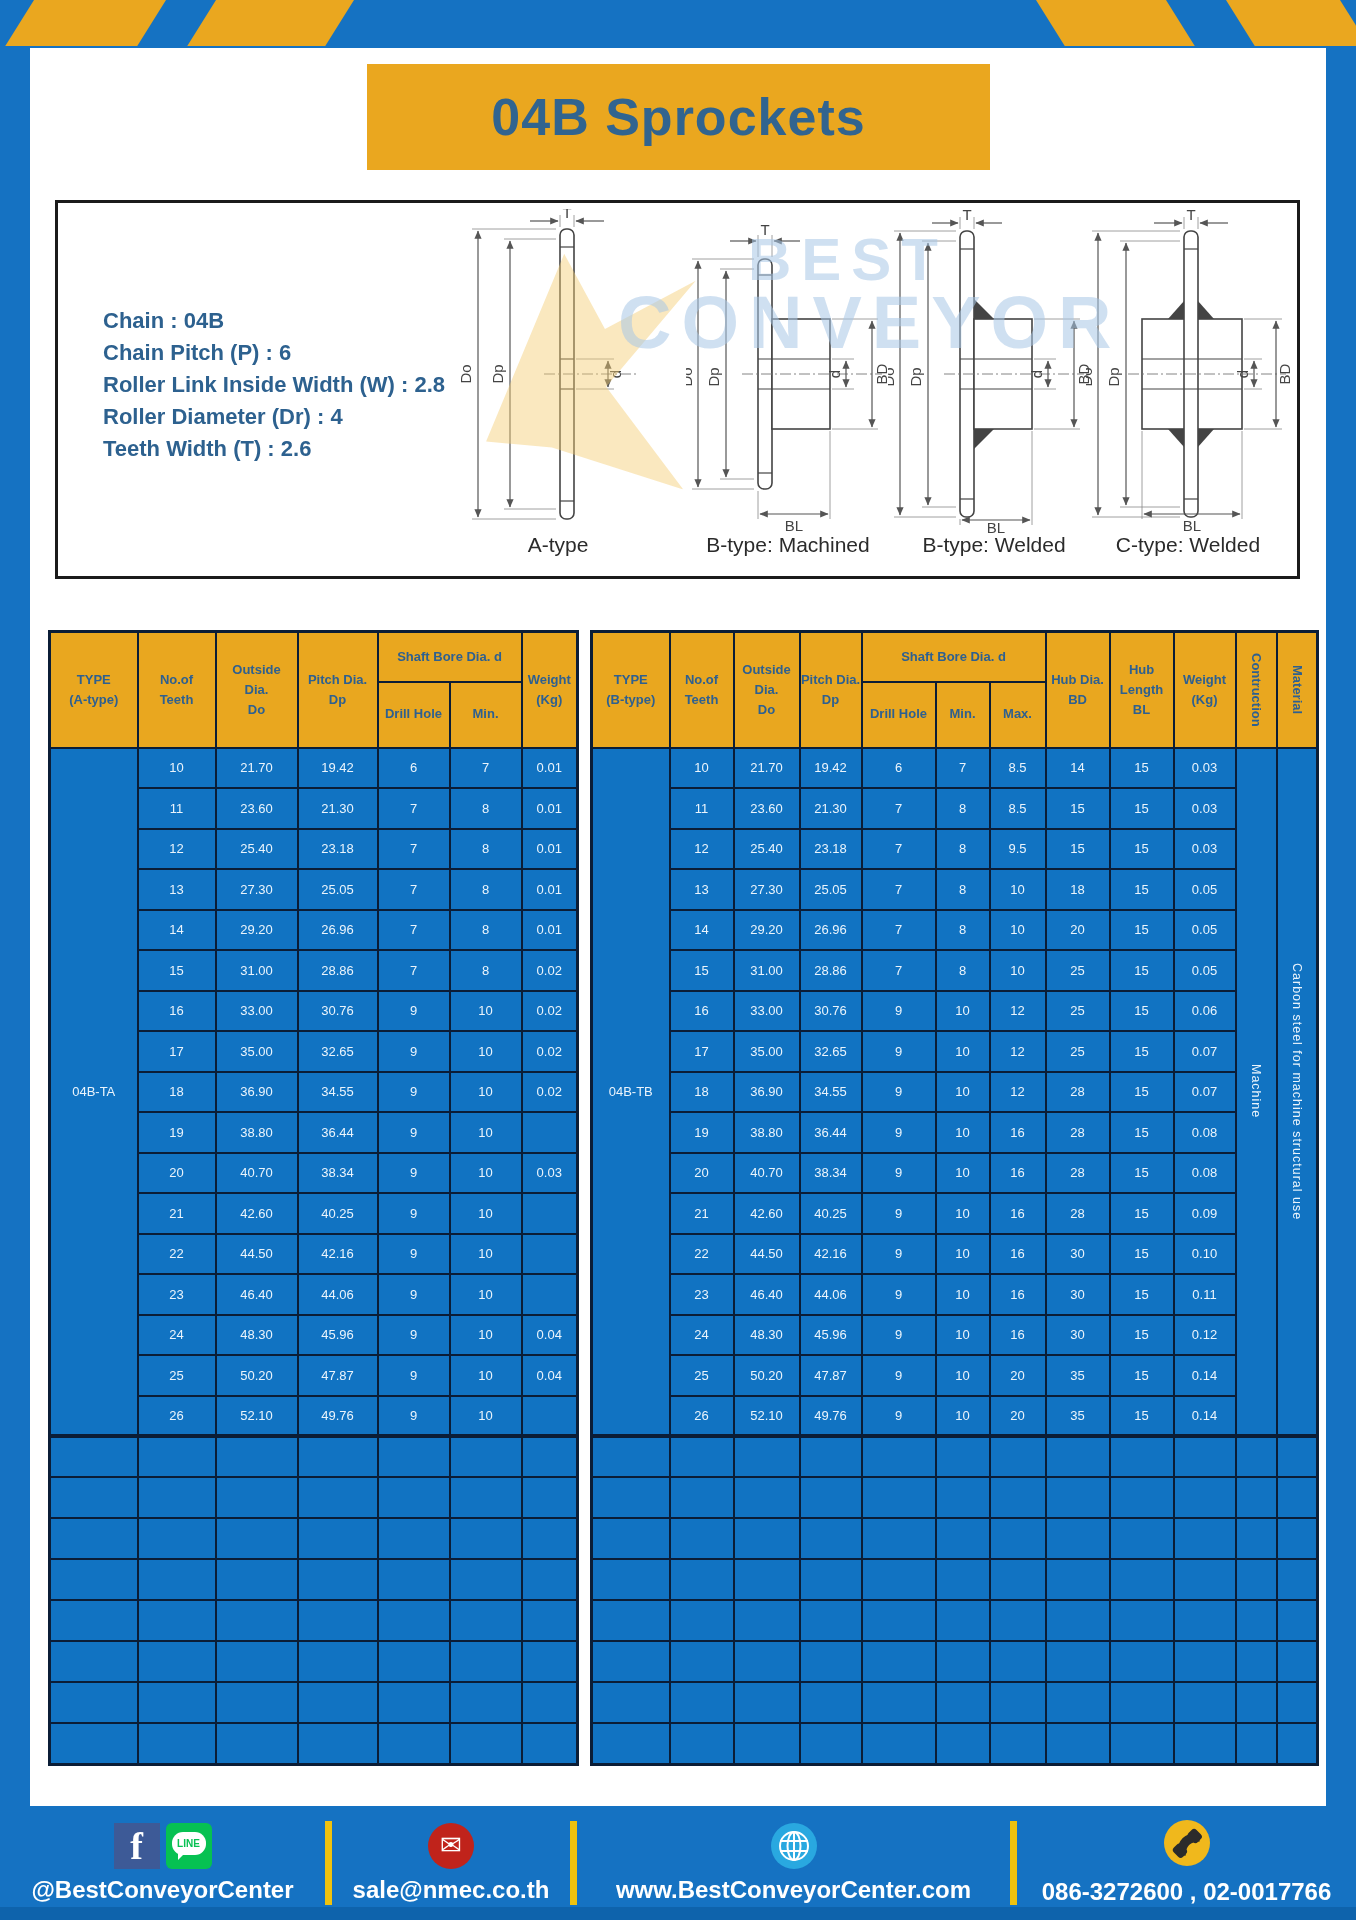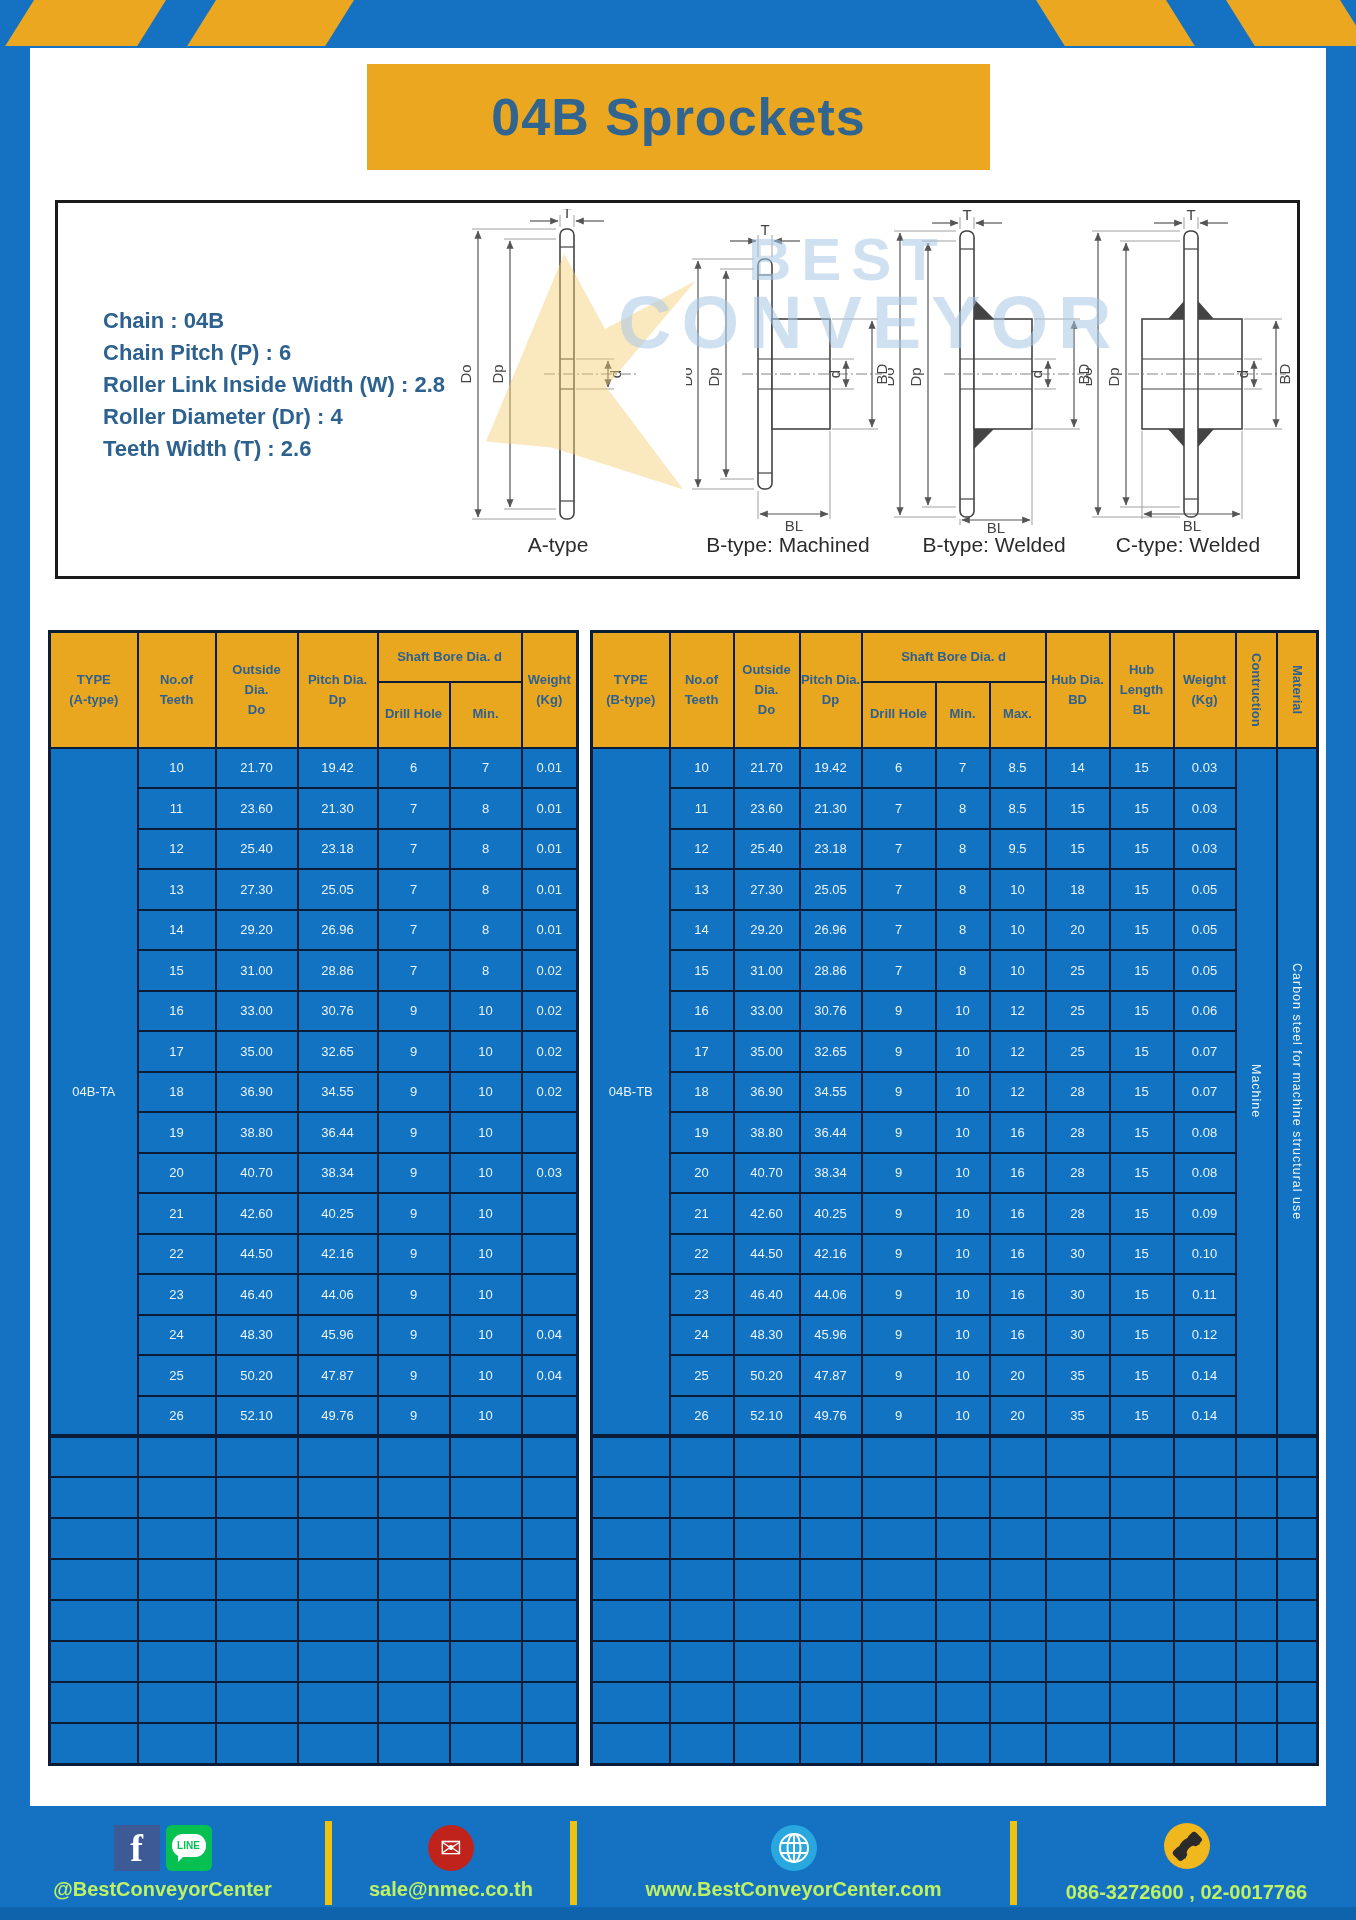--- a/index.html
+++ b/index.html
@@ -51,21 +51,21 @@
   tr.drow{height:40.5px;} tr.erow{height:41px;}
   tr.first-empty td{border-top-width:4px;}
   .vth{writing-mode:vertical-rl;margin:0 auto;font-size:13px;}
   .vcell{writing-mode:vertical-rl;margin:0 auto;font-size:12.5px;letter-spacing:1px;}
   
   .footer{position:absolute;left:0;top:1806px;width:1356px;height:114px;background:#1572C2;
           display:flex;align-items:stretch;}
   .f-sec{display:flex;flex-direction:column;align-items:center;justify-content:center;gap:7px;}
   .fs1{flex:0 0 325px;} .fs2{flex:0 0 238px;} .fs3{flex:0 0 433px;} .fs4{flex:1 1 auto;gap:12px;}
   .f-div{flex:0 0 7px;background:#EFC20F;height:84px;align-self:center;}
-  .f-label{color:#bef264;font-weight:bold;font-size:20px;white-space:nowrap;}
+  .f-label{color:#ffffff;font-weight:bold;font-size:24px;white-space:nowrap;}
   .icon-row{display:flex;gap:6px;align-items:center;}
   .fb-icon{width:46px;height:46px;background:#3D5A97;display:flex;align-items:center;justify-content:center;
            color:#fff;font-size:38px;font-weight:bold;font-family:"Liberation Serif",serif;}
   .line-icon{width:46px;height:46px;background:#06C152;border-radius:6px;position:relative;}
   .line-bubble{position:absolute;left:6px;top:9px;width:34px;height:23px;background:#fff;border-radius:11px;
                display:flex;align-items:center;justify-content:center;color:#06C152;font-size:10px;font-weight:bold;}
   .line-tail{position:absolute;left:12px;top:30px;width:0;height:0;border-left:7px solid #fff;
              border-bottom:7px solid transparent;}
   .circle-icon{width:46px;height:46px;border-radius:50%;display:flex;align-items:center;justify-content:center;}
   .mail-icon{background:#C0231B;color:#fff;font-size:26px;}

